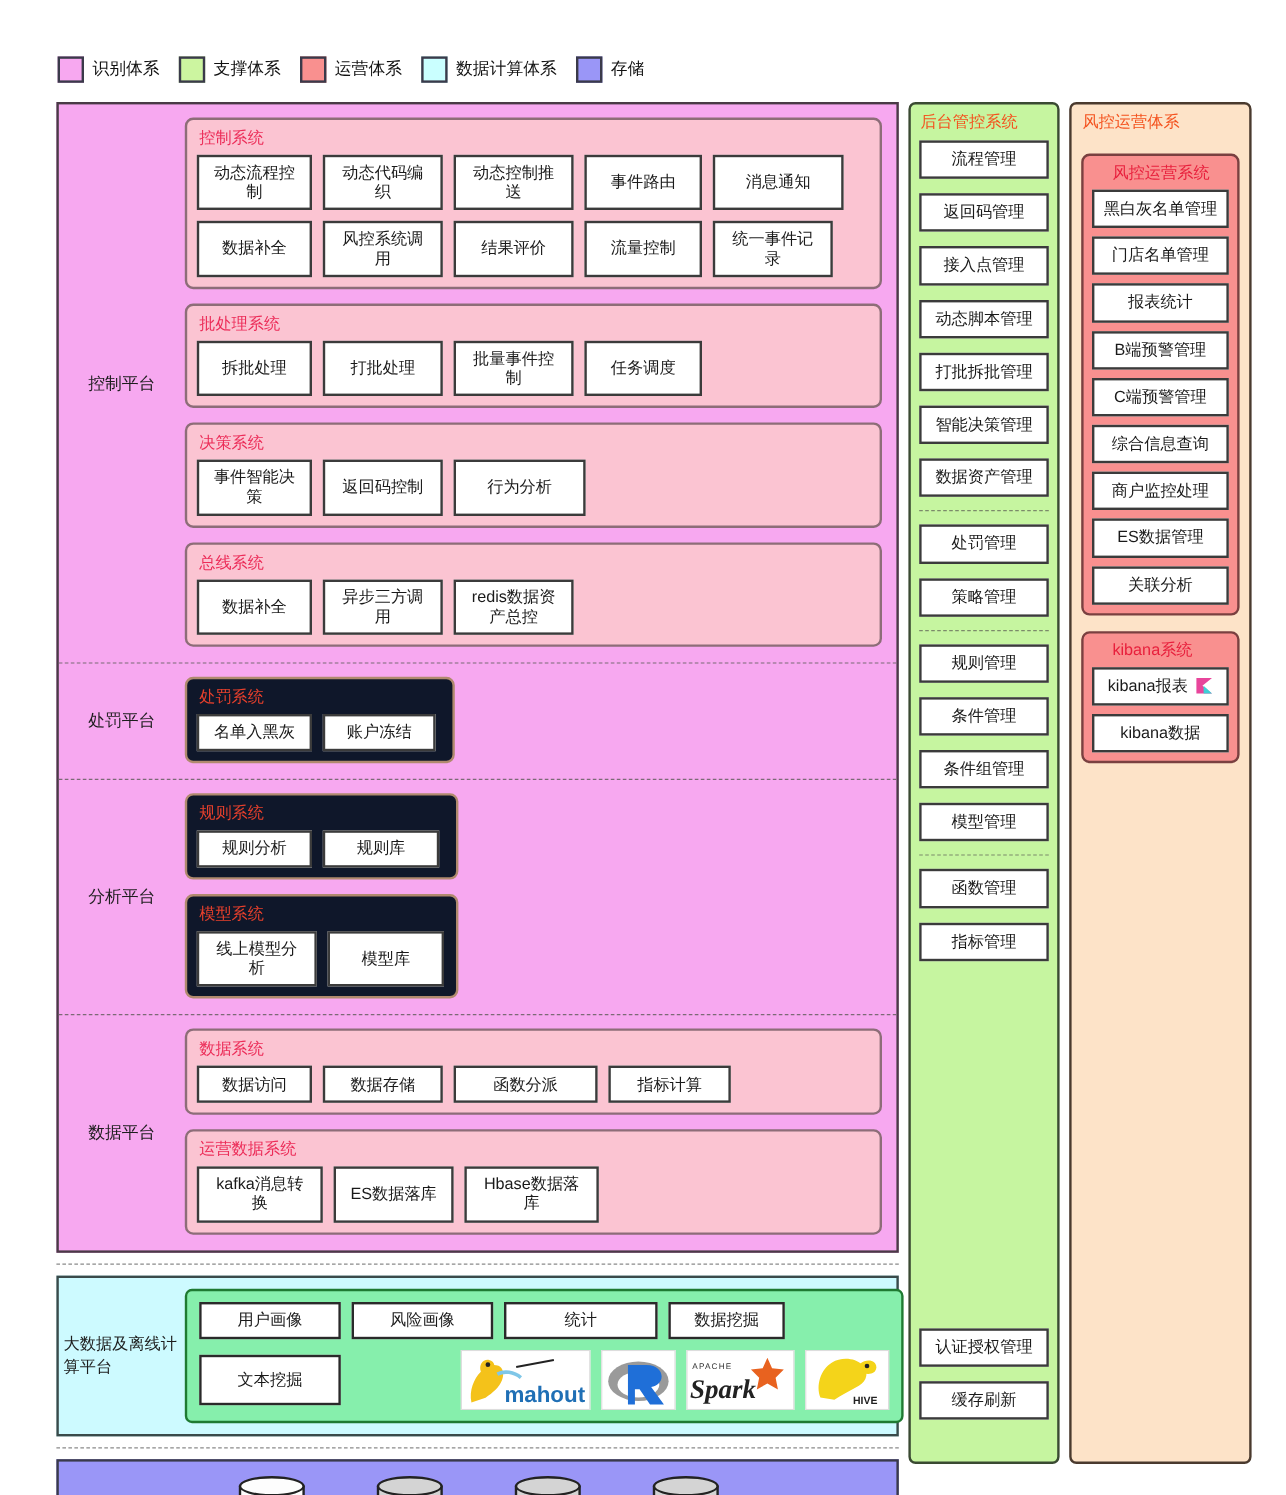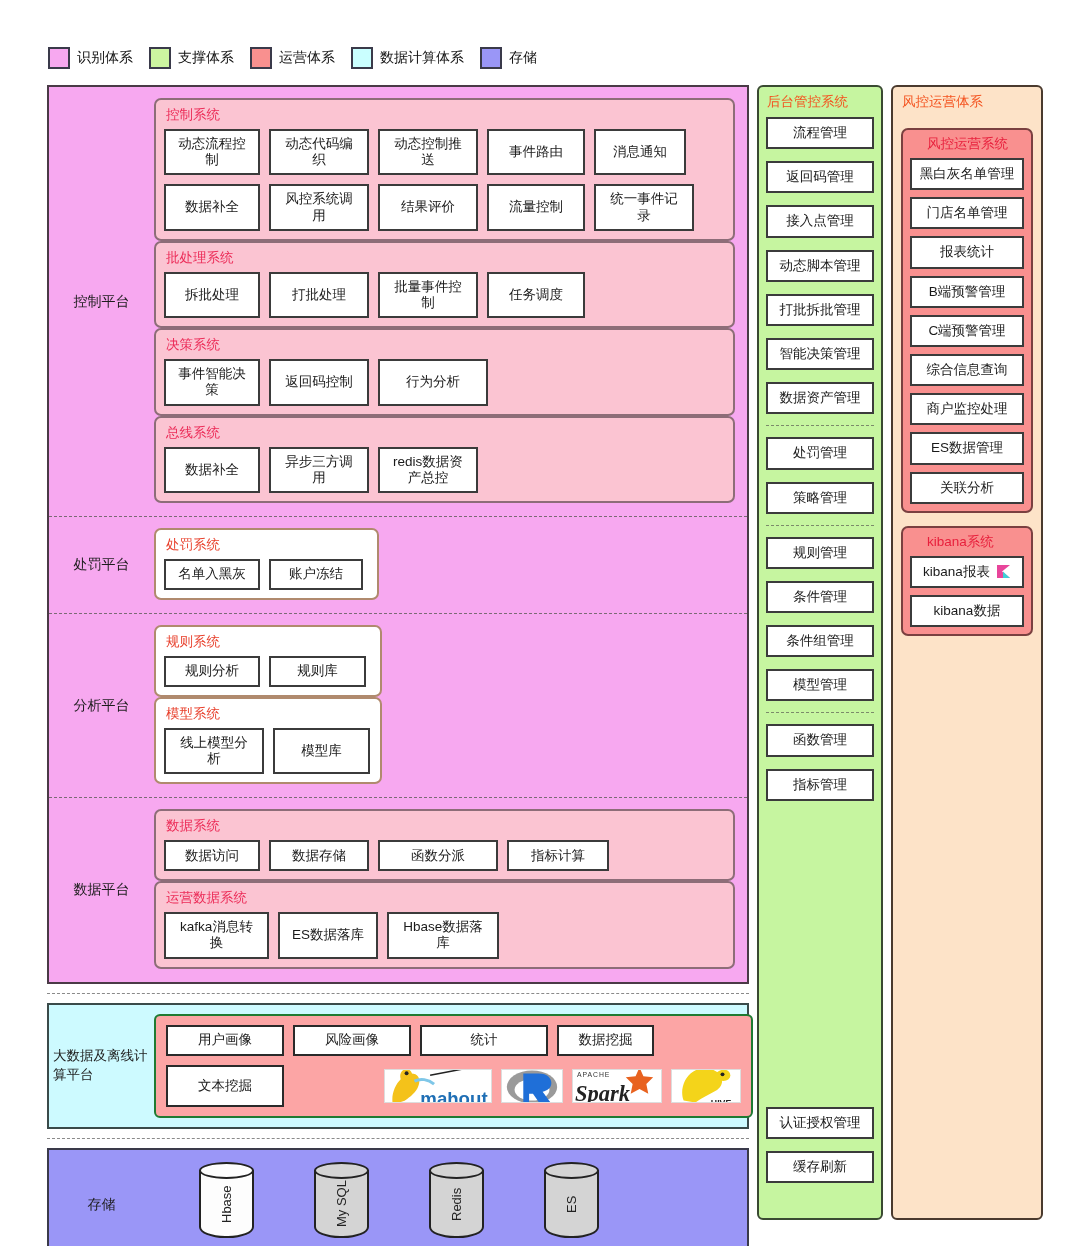--- a/index.html
+++ b/index.html
@@ -37,58 +37,58 @@
   
   #pink-stack {
     background:#f7a8f0;
     border:2px solid #4a3a46;
   }
   .pink-row { display:flex; align-items:stretch; }
   .pink-row + .pink-row { border-top:1px dashed #7b6a75; }
   .pink-row .plat-label { width:105px; flex:0 0 105px; display:flex;
     align-items:center; justify-content:center; text-align:center;
     font-size:14px; color:#1d1d1d; padding:6px; line-height:1.35; }
-  .pink-row .plat-body { flex:1; padding:11px 12px 13px 0; display:flex; flex-direction:column; gap:0; }
+  .pink-row .plat-body { flex:1; padding:11px 12px 13px 0; display:flex; flex-direction:column; gap:12px; }
 
   
   .group {
     border:2px solid #8d6d78; border-radius:7px;
     padding:5px 8px 8px 8px;
   }
   .group-title { font-size:13.5px; margin:1px 0 5px 2px; font-weight:normal; }
   .chips { display:flex; flex-wrap:wrap; gap:9px; }
   .chip {
     background:#ffffff; border:2px solid #3b3b3b;
     min-height:31px; padding:5px 12px;
     display:flex; align-items:center; justify-content:center;
     text-align:center; font-size:13.5px; color:#1a1a1a; line-height:1.2;
   }
 
   .g-pinkdark { background:#fbc4d2; }
   .g-pinkdark > .group-title { color:#ec2c58; }
-  .g-peach { background:#ffffff; border-color:#b08a6e; }
+  .g-peach { background:#0f172a; border-color:#b08a6e; }
   .g-peach > .group-title { color:#e8402c; }
 
   
   #bigdata {
     background:#cdfaff; border:2px solid #3a4a4a;
     display:flex; align-items:stretch;
   }
   #bigdata .plat-label { width:105px; flex:0 0 105px; font-size:13.5px; }
   #bigdata .inner-green {
     flex:1; margin:9px 11px 9px 0;
-    background:#fca5a5; border:2px solid #1f7a32; border-radius:6px;
+    background:#86efac; border:2px solid #1f7a32; border-radius:6px;
     padding:9px 10px; display:flex; flex-direction:column; gap:9px;
   }
   #bigdata .chip { border-color:#2a2a2a; }
 
   .logo-row { display:flex; align-items:center; gap:9px; }
   .logo {
     background:#ffffff; border:1px solid #ddd;
-    height:34px; display:flex; align-items:center; justify-content:center;
+    height:50px; display:flex; align-items:center; justify-content:center;
     overflow:hidden; position:relative;
   }
 
   
   #storage {
     background:#9a96f7; border:2px solid #3a3a4a;
     display:flex; align-items:stretch; height:113px;
   }
   #storage .plat-label { width:105px; flex:0 0 105px; font-size:14px; }
   .cyl-row { flex:1; display:flex; align-items:center; gap:60px; padding-left:45px; }
@@ -179,21 +179,21 @@
       <div class="pink-row">
         <div class="plat-label">控制平台</div>
         <div class="plat-body">
           <div class="group g-pinkdark">
             <div class="group-title">控制系统</div>
             <div class="chips">
               <div class="chip" style="width:96px">动态流程控制</div>
               <div class="chip" style="width:100px">动态代码编织</div>
               <div class="chip" style="width:100px">动态控制推送</div>
               <div class="chip" style="width:98px">事件路由</div>
-              <div class="chip" style="width:92px">消息通知</div>
+              <div class="chip" style="width:109px">消息通知</div>
               <div class="chip" style="width:96px">数据补全</div>
               <div class="chip" style="width:100px">风控系统调用</div>
               <div class="chip" style="width:100px">结果评价</div>
               <div class="chip" style="width:98px">流量控制</div>
               <div class="chip" style="width:100px">统一事件记录</div>
             </div>
           </div>
 
           <div class="group g-pinkdark">
             <div class="group-title">批处理系统</div>

